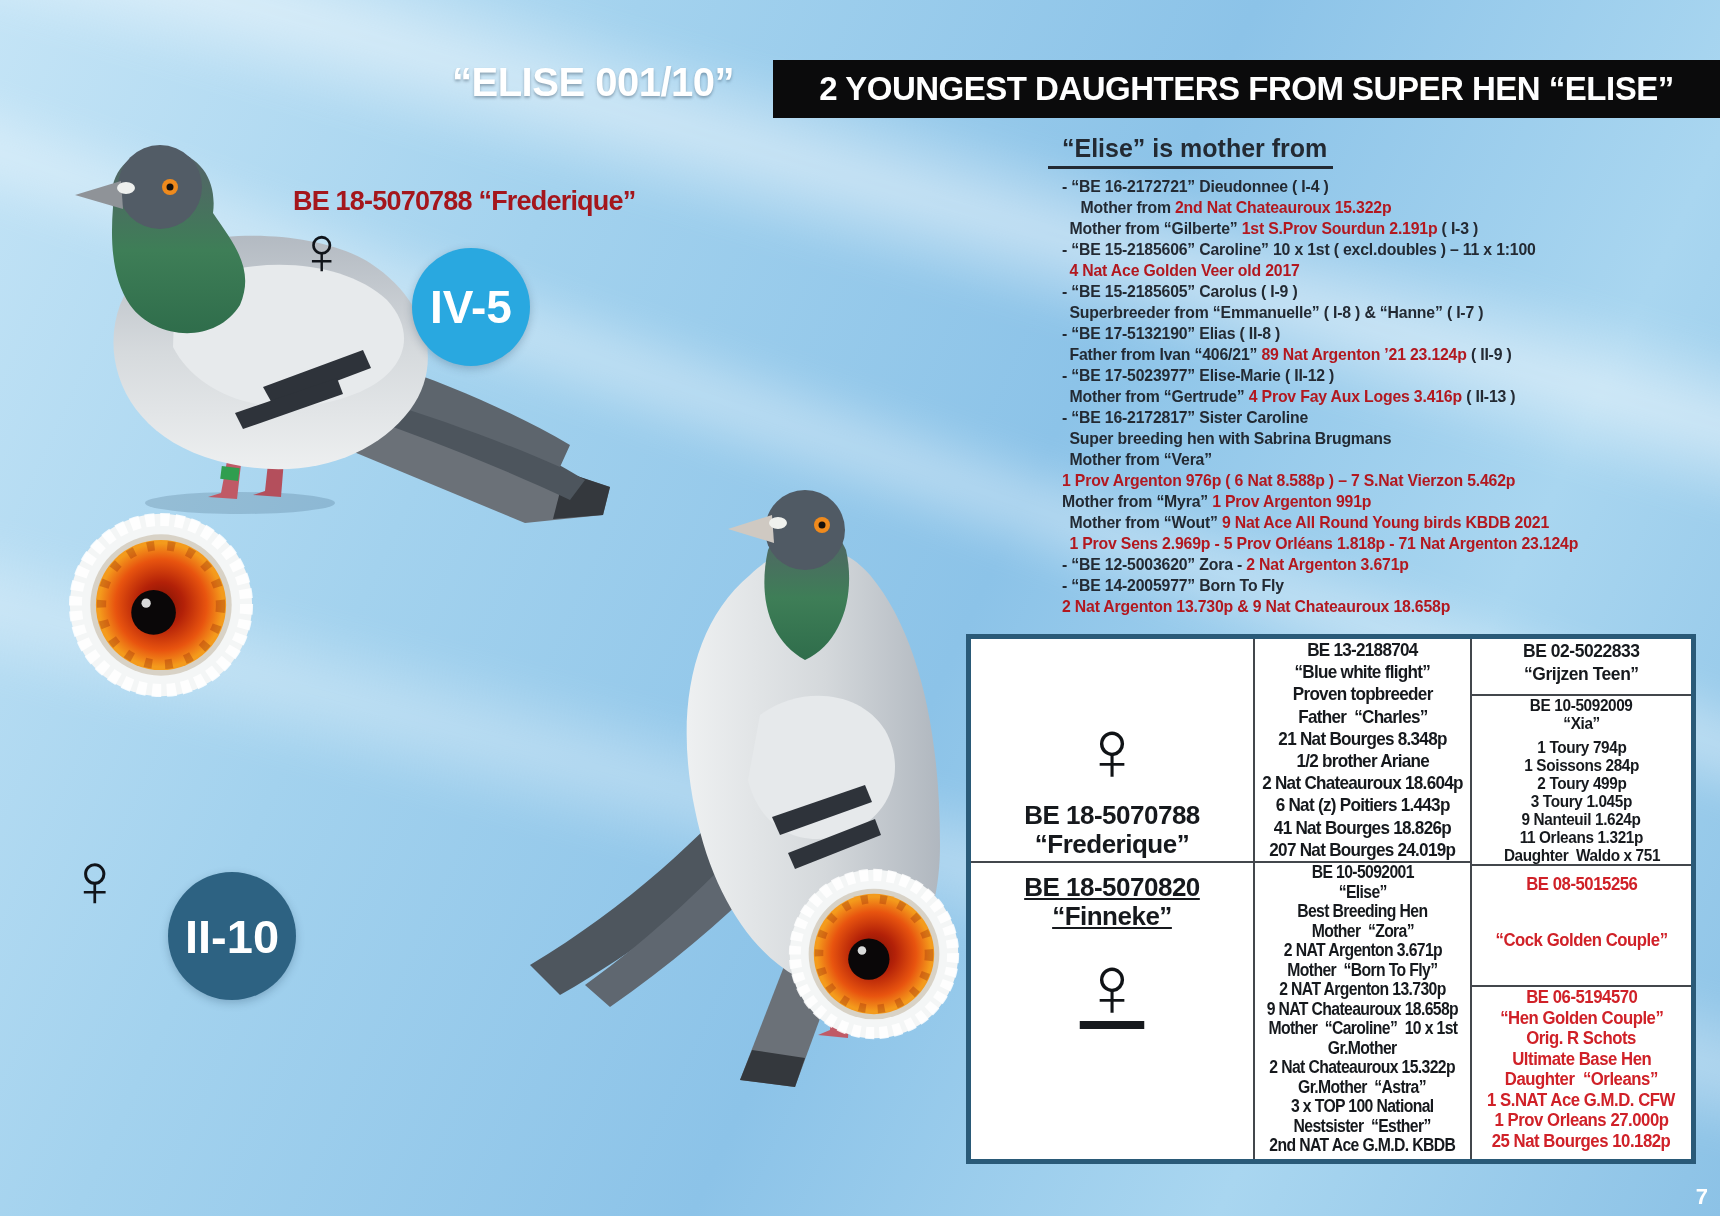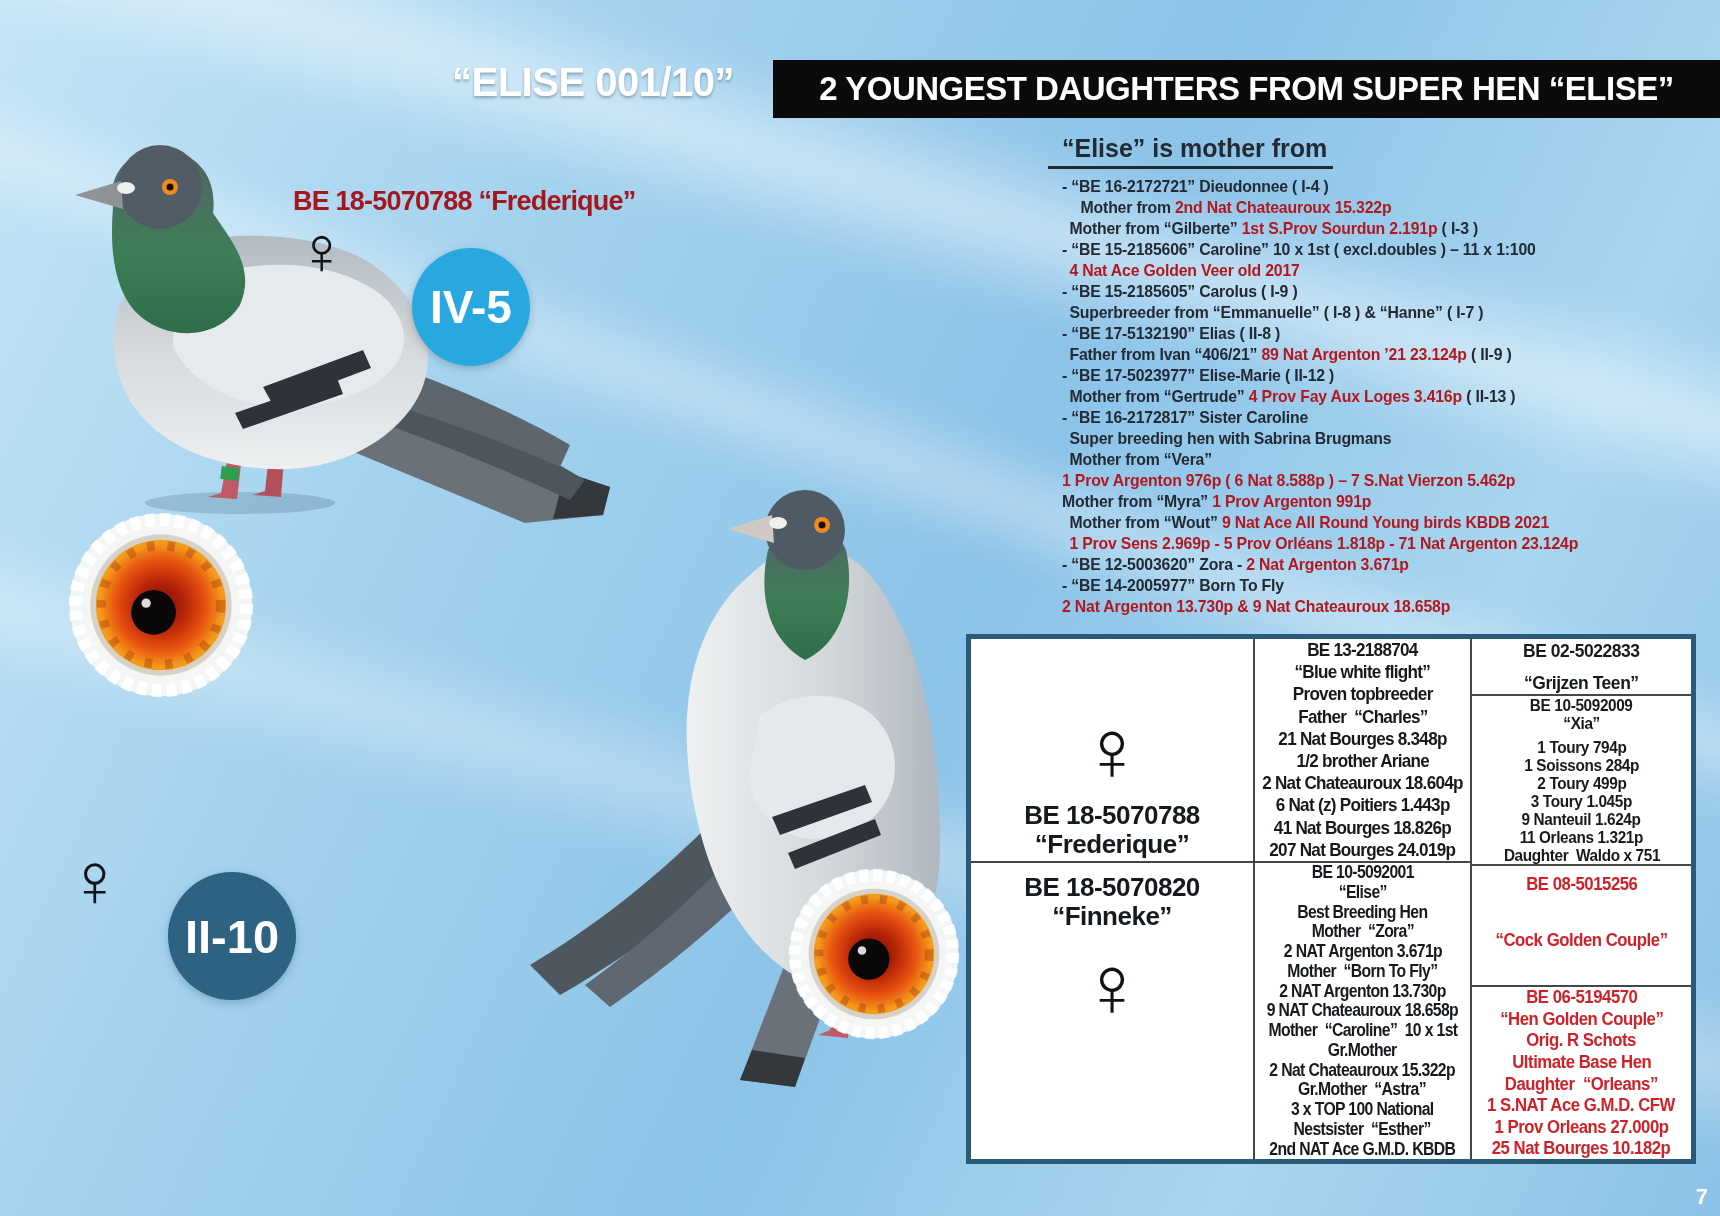--- a/index.html
+++ b/index.html
@@ -39,25 +39,25 @@
   .mln .red { color:#b2181f; }
   .ind1 { padding-left:8px; } .ind2 { padding-left:20px; }
 
   
   .ped { left:966px; top:634px; width:730px; height:530px; background:#ffffff;
          border:5px solid #2a5a78; display:flex; }
   .pcol { display:flex; flex-direction:column; height:100%; }
   .pc1 { width:284px; border-right:2px solid #43474c; }
   .pc2 { width:217px; border-right:2px solid #43474c; }
   .pc3 { flex:1; }
-  .cell { display:flex; flex-direction:column; align-items:center; justify-content:space-between;
+  .cell { display:flex; flex-direction:column; align-items:center; justify-content:flex-start;
           text-align:center; color:#16191d; font-weight:bold; overflow:hidden; }
   .bb { border-bottom:2px solid #43474c; }
   .c1a { height:224px; justify-content:flex-end; padding-bottom:2px; }
-  .c1b { flex:1; justify-content:flex-start; padding-top:10px; }
+  .c1b { flex:1; justify-content:flex-start; padding-top:10px;text-decoration:underline; }
   .ringline { font-size:26px; line-height:29px; letter-spacing:-0.5px; white-space:pre; }
   .venus-tab { font-size:86px; line-height:90px; font-weight:bold; color:#101316; }
   .c1a .venus-tab { margin-bottom:6px; }
   .c1b .venus-tab { margin-top:10px; }
   .c2a { height:224px; }
   .c2a .ln { font-size:19px; line-height:22.2px; letter-spacing:-0.8px; transform:scaleX(.9); }
   .c2b { flex:1; }
   .c2b .ln { font-size:17.5px; line-height:19.5px; letter-spacing:-0.7px; transform:scaleX(.9); }
   .c3a { height:57px; }
   .c3a .ln { font-size:19px; line-height:23px; letter-spacing:-0.5px; transform:scaleX(.92); }

